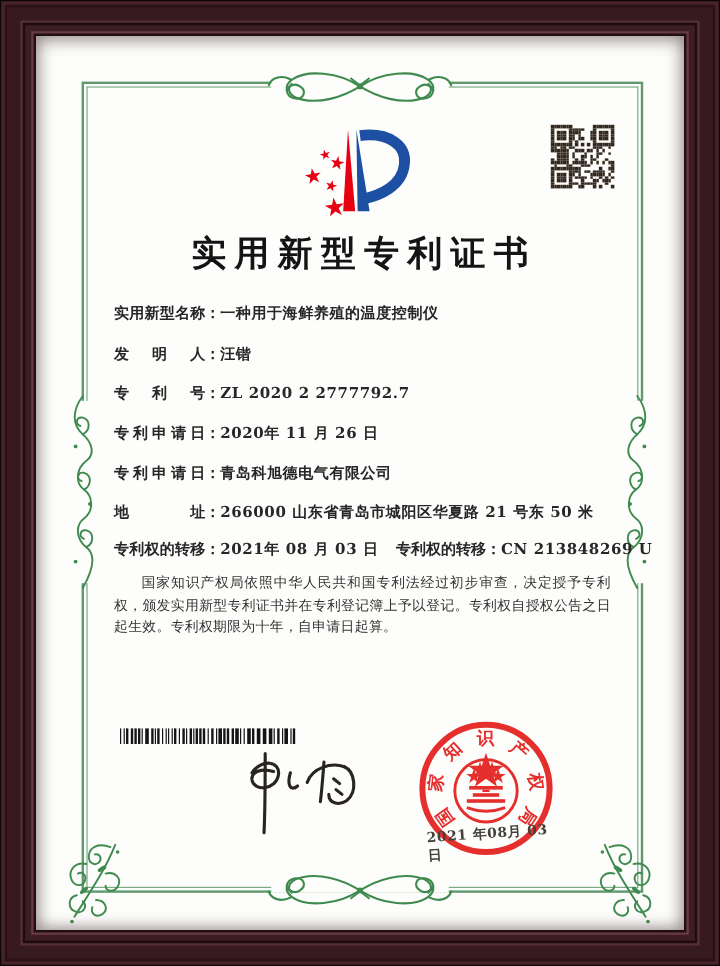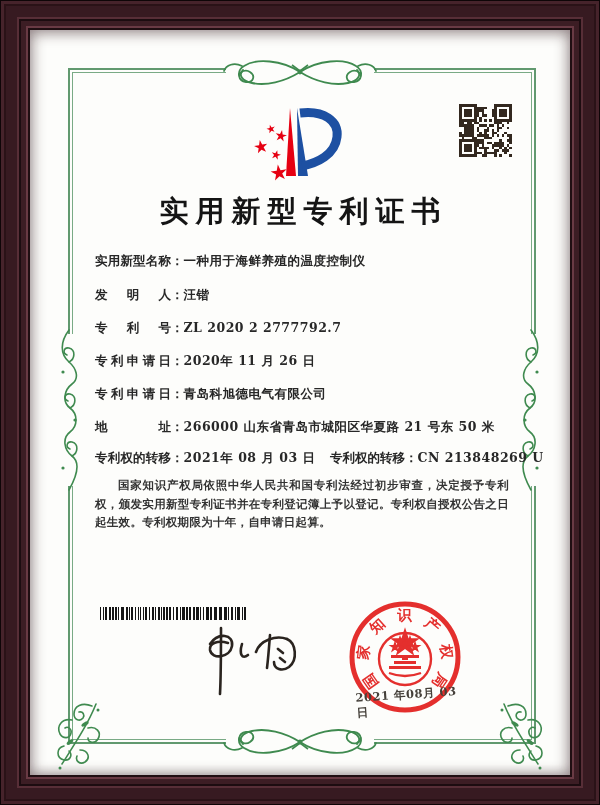--- a/index.html
+++ b/index.html
@@ -40,21 +40,21 @@
           font-weight:600;color:#272727;}
   .frow{position:absolute;left:0;white-space:nowrap;}
   .frow:nth-child(1){top:0;}   .frow:nth-child(2){top:34px;}
   .frow:nth-child(3){top:67px;}.frow:nth-child(4){top:100px;}
   .frow:nth-child(5){top:133px;}.frow:nth-child(6){top:166px;}
   .frow:nth-child(7){top:197px;}
   .flabel{display:inline-block;width:76px;text-align:justify;text-align-last:justify;}
   .fvalue{letter-spacing:.5px;}
   .pair2{position:absolute;left:235px;top:0;}
   .paras{position:absolute;left:95px;top:476px;width:414px;font-size:11.5px;
-         line-height:18.6px;font-weight:700;color:#333;text-align:justify;
+         line-height:18.6px;font-weight:400;color:#333;text-align:justify;
          letter-spacing:.3px;}
   .paras p{margin:0;text-indent:2em;}
   .barcode{position:absolute;left:100px;top:607px;width:148px;height:13px;}
   .bar{position:absolute;top:0;bottom:0;background:#151515;}
   .signerblock{position:absolute;left:95px;top:639px;font-family:"Liberation Sans","DejaVu Sans",sans-serif;
       font-size:13.5px;letter-spacing:2.5px;color:#222;line-height:30px;font-weight:500;}
   .signature{position:absolute;left:190px;top:620px;}
   .seal{position:absolute;left:345px;top:597px;mix-blend-mode:multiply;}
   .sealchar{font-size:14.5px;font-weight:700;fill:#e2201e;font-family:"DejaVu Serif",serif;}
   .sealdate{position:absolute;left:356px;top:687px;width:110px;font-size:11.5px;

